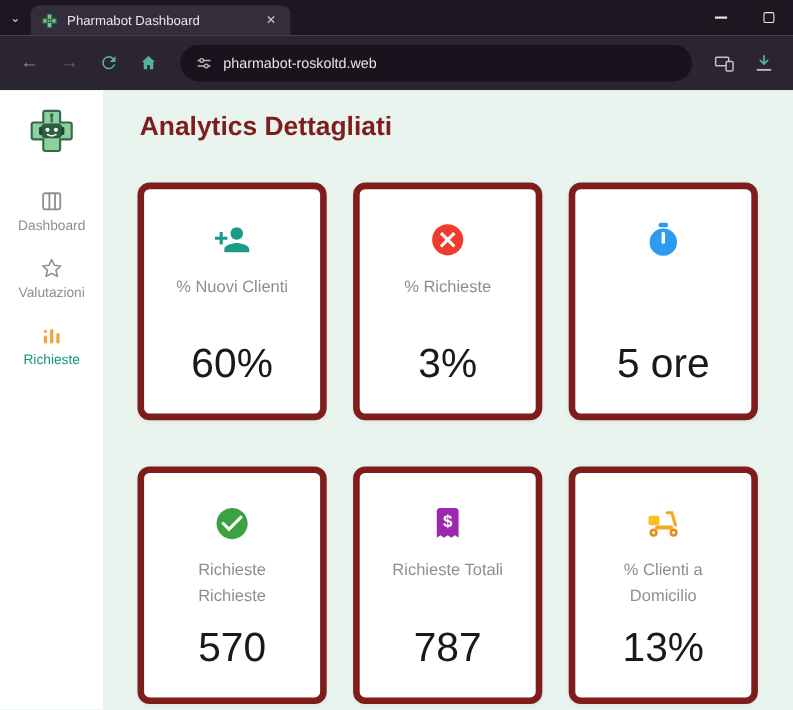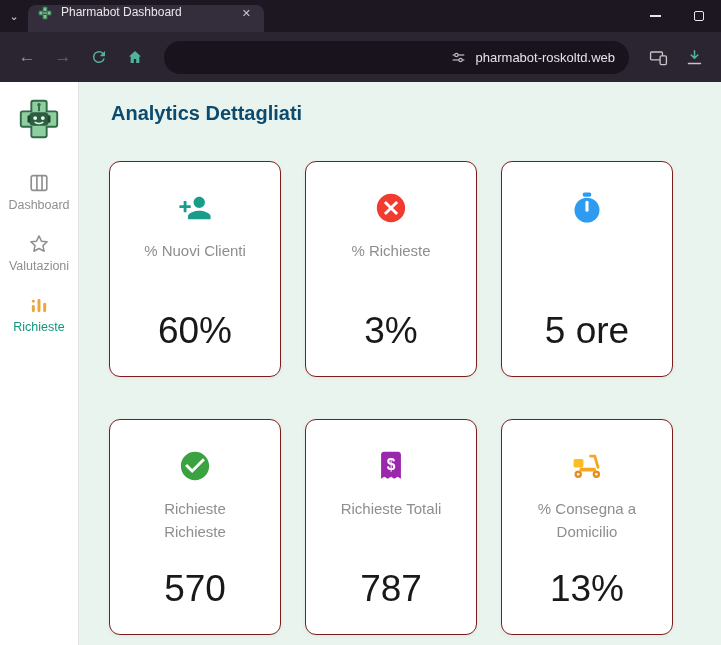--- a/index.html
+++ b/index.html
@@ -5,53 +5,53 @@
   * { box-sizing: border-box; margin: 0; padding: 0; }
   html,body { width:721px; height:645px; overflow:hidden; }
   body { font-family:"Liberation Sans", sans-serif; background:#e9f4ee; }
   .window { width:721px; height:645px; display:flex; flex-direction:column; }
 
   
   .tabstrip { height:32px; background:#1d1721; display:flex; align-items:flex-end; flex:0 0 auto; }
   .tab-menu-btn { width:28px; height:32px; display:flex; align-items:center; justify-content:center;
                   color:#d6d3d9; font-size:11px; cursor:pointer; }
   .tab { width:236px; height:27px; background:#342e3c; border-radius:8px 8px 0 0;
-         display:flex; align-items:flex-start; gap:8px; padding:0 9px; }
+         display:flex; align-items:center; gap:8px; padding:0 9px; }
   .tab-favicon { width:16px; height:16px; flex:0 0 auto; }
   .tab-title { color:#e8e6ea; font-size:12px; white-space:nowrap; overflow:hidden; flex:1; }
   .tab-close { color:#c9c6cd; font-size:11px; padding:2px 4px; border-radius:4px; }
   .win-controls { margin-left:auto; display:flex; align-self:stretch; }
   .win-btn { width:44px; display:flex; align-items:center; justify-content:center; color:#e8e6ea; }
   .minbar { display:block; width:11px; height:1.4px; background:#e8e6ea; }
   .maxbox { display:block; width:10px; height:10px; border:1.3px solid #e8e6ea; border-radius:2px; }
 
   .toolbar { height:50px; background:#2b2531; display:flex; align-items:center; padding:0 12px; gap:6px; flex:0 0 auto; }
   .tool-btn { width:30px; height:30px; display:flex; align-items:center; justify-content:center;
               border-radius:6px; font-size:17px; }
   .arrow-back { color:#948f9a; }
   .arrow-fwd { color:#67616e; }
   .url-pill { flex:1; height:33px; background:#19131d; border-radius:17px; display:flex;
-              align-items:center; gap:10px; padding:0 14px; margin:0 8px;justify-content:flex-end; }
+              align-items:center; gap:10px; padding:0 14px; margin:0 8px; }
   .url-text { color:#e6e3e8; font-size:13px; }
 
   
   .app { flex:1; display:flex; min-height:0; }
-  .sidebar { width:79px; background:#ffffff; border-right:1px solid #e1e1e1; display:flex;
+  .sidebar { width:95px; background:#ffffff; border-right:1px solid #e1e1e1; display:flex;
              flex-direction:column; align-items:center; padding-top:14px; flex:0 0 auto; }
   .logo { width:46px; height:46px; margin-bottom:30px; }
   .nav-item { display:flex; flex-direction:column; align-items:center; gap:5px;
               margin-bottom:20px; cursor:pointer; color:#8f8f8f; font-size:12.5px; }
   .nav-item .nav-label { line-height:1.1; }
   .nav-item.active { color:#13967e; }
 
   .content { flex:1; background:#e9f4ee; padding:14px 0 0 30px; overflow:hidden; }
-  .page-title { color:#0c4a6e; font-size:20px; font-weight:bold; margin:6px 0 0 2px; }
+  .page-title { color:#7f1d1d; font-size:24px; font-weight:bold; margin:6px 0 0 2px; }
 
   .cards { display:grid; grid-template-columns:repeat(3,172px); column-gap:24px; row-gap:42px; margin-top:36px; }
-  .card { background:#ffffff; border:1px solid #7f1d1d; border-radius:11px; height:216px;
+  .card { background:#ffffff; border:6px solid #7f1d1d; border-radius:11px; height:216px;
           box-shadow:0 1px 4px rgba(0,0,0,.05); display:flex; flex-direction:column;
           align-items:center; text-align:center; padding:28px 12px 24px; }
   .card-icon { height:36px; margin-bottom:14px; display:flex; align-items:center; justify-content:center; }
   .card-icon svg { width:34px; height:34px; }
   .card-label { color:#8e8e8e; font-size:15px; line-height:1.5; max-width:106px; }
   .card-value { margin-top:auto; font-size:37px; color:#191919; }
 </style>
 </head>
 <body>
 
@@ -223,20 +223,20 @@
             <svg viewBox="0 0 24 24">
               <rect x="2.5" y="7" width="7" height="6" rx="1.2" fill="#fbbf24"></rect>
               <path d="M14.5 5h3l2.3 8" stroke="#f5a623" stroke-width="2" fill="none" stroke-linecap="round"></path>
               <path d="M8 14.5h9" stroke="#f5a623" stroke-width="2.6" stroke-linecap="round"></path>
               <circle cx="5.8" cy="17.8" r="2.6" fill="#e58e1a"></circle>
               <circle cx="18.6" cy="17.8" r="2.6" fill="#e58e1a"></circle>
               <circle cx="5.8" cy="17.8" r="0.9" fill="#fff"></circle>
               <circle cx="18.6" cy="17.8" r="0.9" fill="#fff"></circle>
             </svg>
           </div>
-          <div class="card-label">% Consegna a Domicilio</div>
+          <div class="card-label">% Clienti a Domicilio</div>
           <div class="card-value">13%</div>
         </div>
 
       </div>
     </div>
   </div>
 </div>
 
 </body></html>

